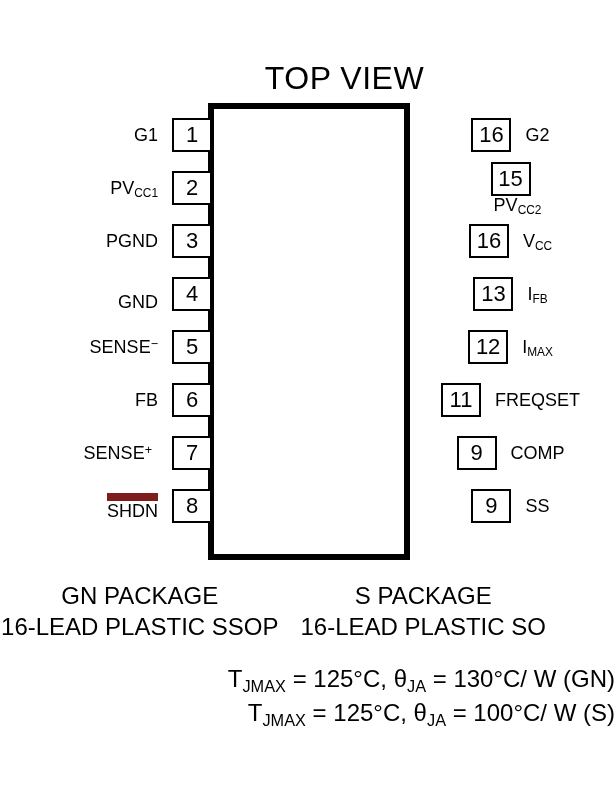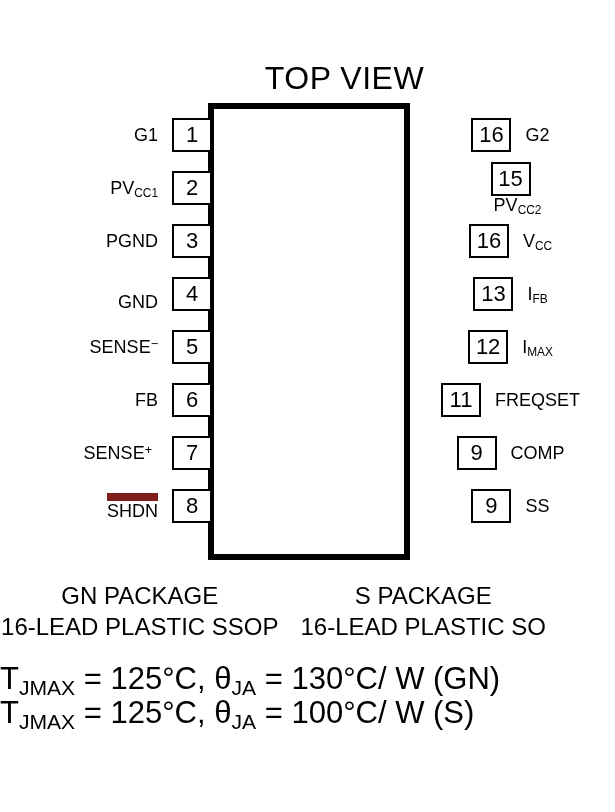--- a/index.html
+++ b/index.html
@@ -132,22 +132,22 @@
     line-height: 31px;
     white-space: nowrap;
   }
 
   
   .thermal {
     position: absolute;
     left: 0;
     top: 663px;
     width: 615px;
-    text-align: left;
-    font-size: 31px;
+    text-align: right;
+    font-size: 24px;
     line-height: 31px;
   }
   .thermal div { white-space: nowrap; }
   .thermal sub {
     font-size: 0.68em;
     vertical-align: baseline;
     position: relative;
     top: 0.28em;
   }
 </style>

